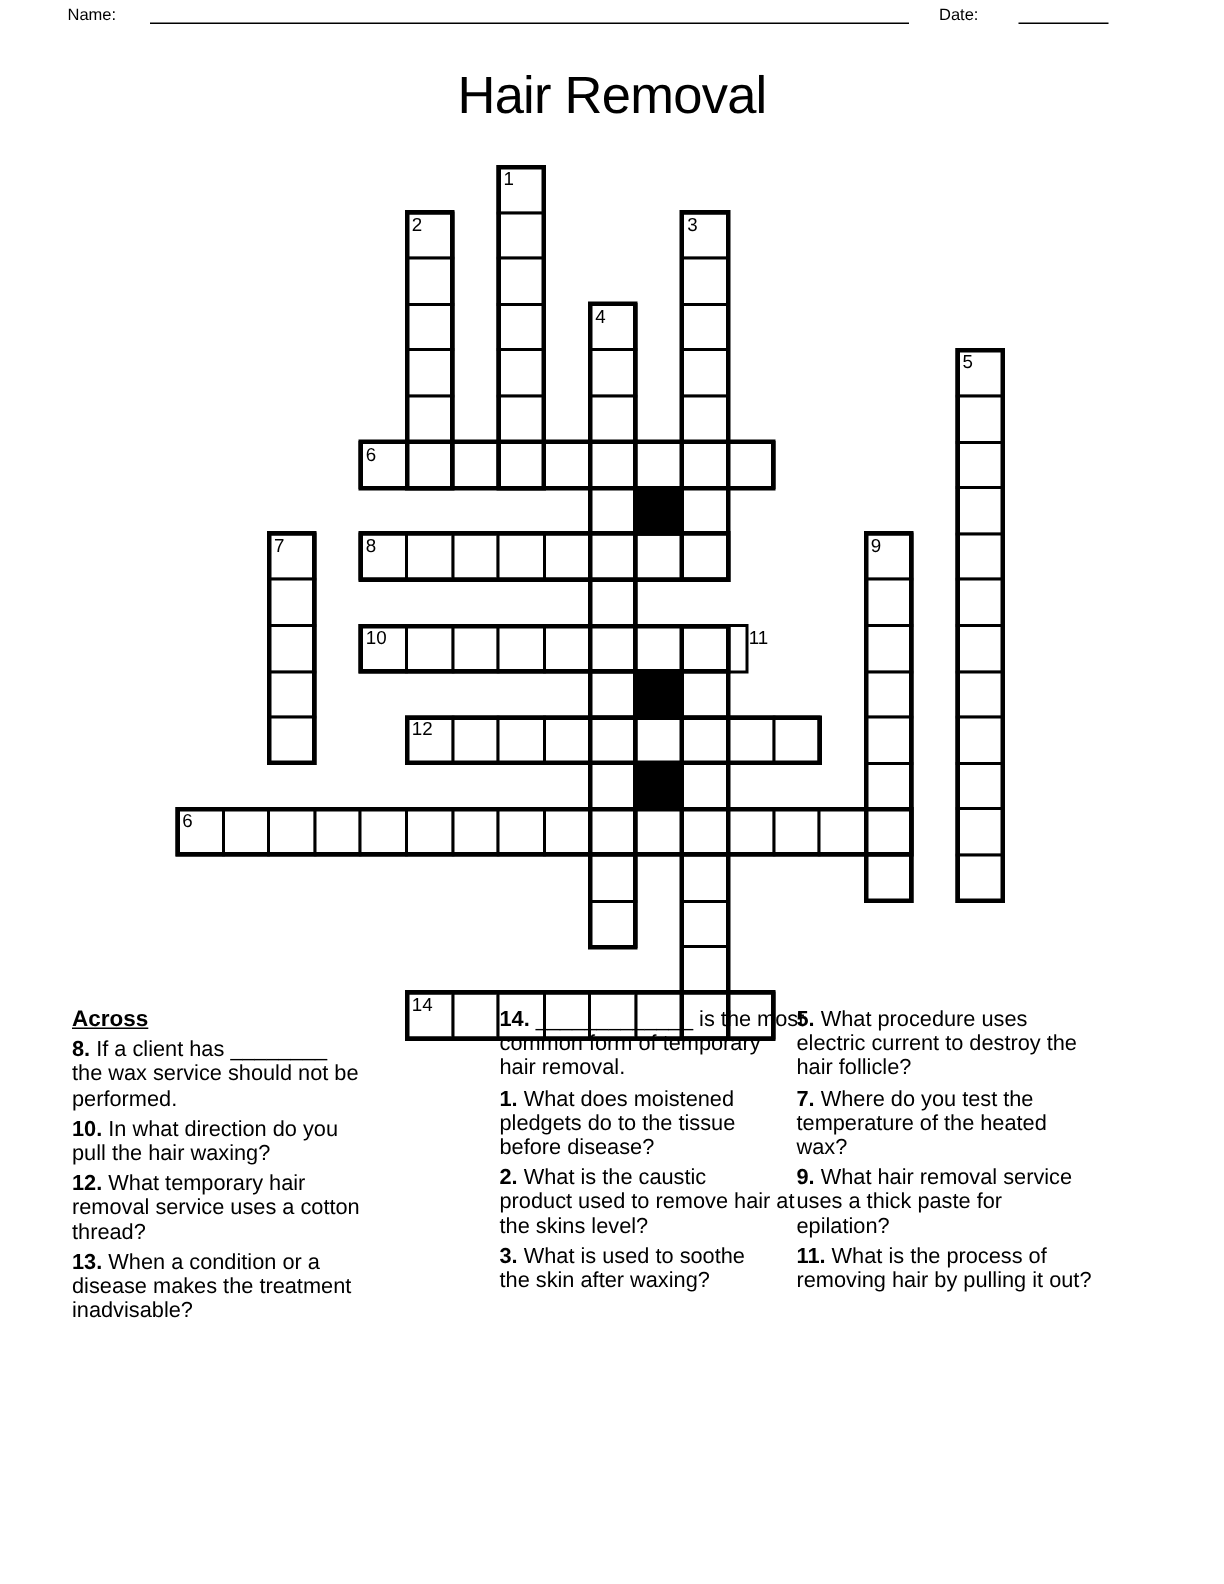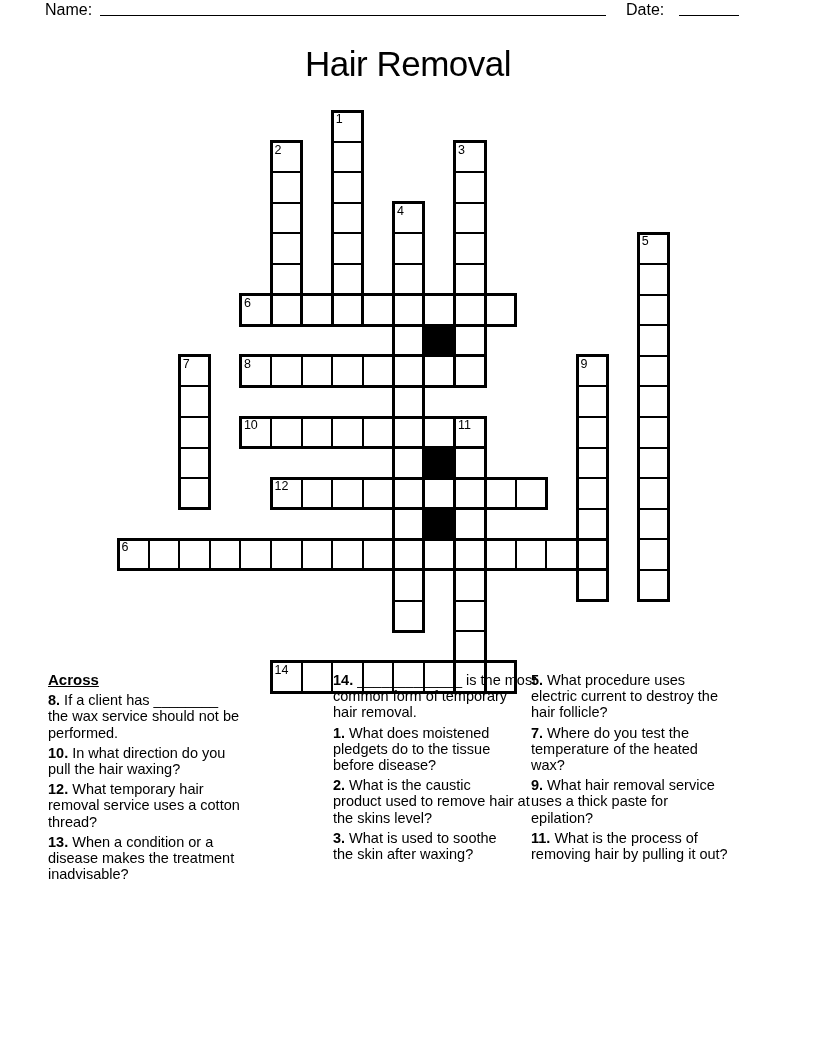--- a/index.html
+++ b/index.html
@@ -6,21 +6,21 @@
   html, body { margin: 0; padding: 0; }
   body {
     width: 816px; height: 1056px;
     position: relative;
     background: #ffffff;
     color: #000000;
     font-family: "Liberation Sans", "DejaVu Sans", sans-serif;
     overflow: hidden;
   }
   
-  .hdr-label { position: absolute; font-size: 16px; line-height: 16px; }
+  .hdr-label { position: absolute; font-size: 11px; line-height: 16px; }
   .hdr-line  { position: absolute; height: 15px; border-bottom: 1.7px solid #000; }
   #name-label { left: 45px; top: 2px; }
   #name-line  { left: 100px; top: 1px; width: 506px; }
   #date-label { left: 626px; top: 2px; }
   #date-line  { left: 679px; top: 1px; width: 60px; }
 
   
   .page-title {
     position: absolute; left: 0; right: 0; top: 36px;
     text-align: center;
@@ -179,21 +179,21 @@
     <div class="cell" style="left: 239.4px; top: 416px; width: 32.6px; height: 32.6px;">
       <span class="cell-num">10</span>
     </div>
     <div class="cell" style="left: 270px; top: 416px; width: 32.6px; height: 32.6px;"></div>
     <div class="cell" style="left: 300.6px; top: 416px; width: 32.6px; height: 32.6px;"></div>
     <div class="cell" style="left: 331.2px; top: 416px; width: 32.6px; height: 32.6px;"></div>
     <div class="cell" style="left: 361.8px; top: 416px; width: 32.6px; height: 32.6px;"></div>
     <div class="cell" style="left: 392.4px; top: 416px; width: 32.6px; height: 32.6px;"></div>
     <div class="cell" style="left: 423px; top: 416px; width: 32.6px; height: 32.6px;"></div>
     <div class="cell" style="left: 453.6px; top: 416px; width: 32.6px; height: 32.6px;"></div>
-    <div class="cell" style="left: 453.6px; top: 416px; width: 32.6px; height: 32.6px;">
+    <div class="cell" style="left: 453.6px; top: 416px; width: 32.6px; height: 32.6px; padding-left: 41px;">
       <span class="cell-num">11</span>
     </div>
     <div class="cell" style="left: 453.6px; top: 446.6px; width: 32.6px; height: 32.6px;"></div>
     <div class="cell" style="left: 453.6px; top: 477.2px; width: 32.6px; height: 32.6px;"></div>
     <div class="cell" style="left: 453.6px; top: 507.8px; width: 32.6px; height: 32.6px;"></div>
     <div class="cell" style="left: 453.6px; top: 538.4px; width: 32.6px; height: 32.6px;"></div>
     <div class="cell" style="left: 453.6px; top: 569px; width: 32.6px; height: 32.6px;"></div>
     <div class="cell" style="left: 453.6px; top: 599.6px; width: 32.6px; height: 32.6px;"></div>
     <div class="cell" style="left: 453.6px; top: 630.2px; width: 32.6px; height: 32.6px;"></div>
     <div class="cell" style="left: 453.6px; top: 660.8px; width: 32.6px; height: 32.6px;"></div>

